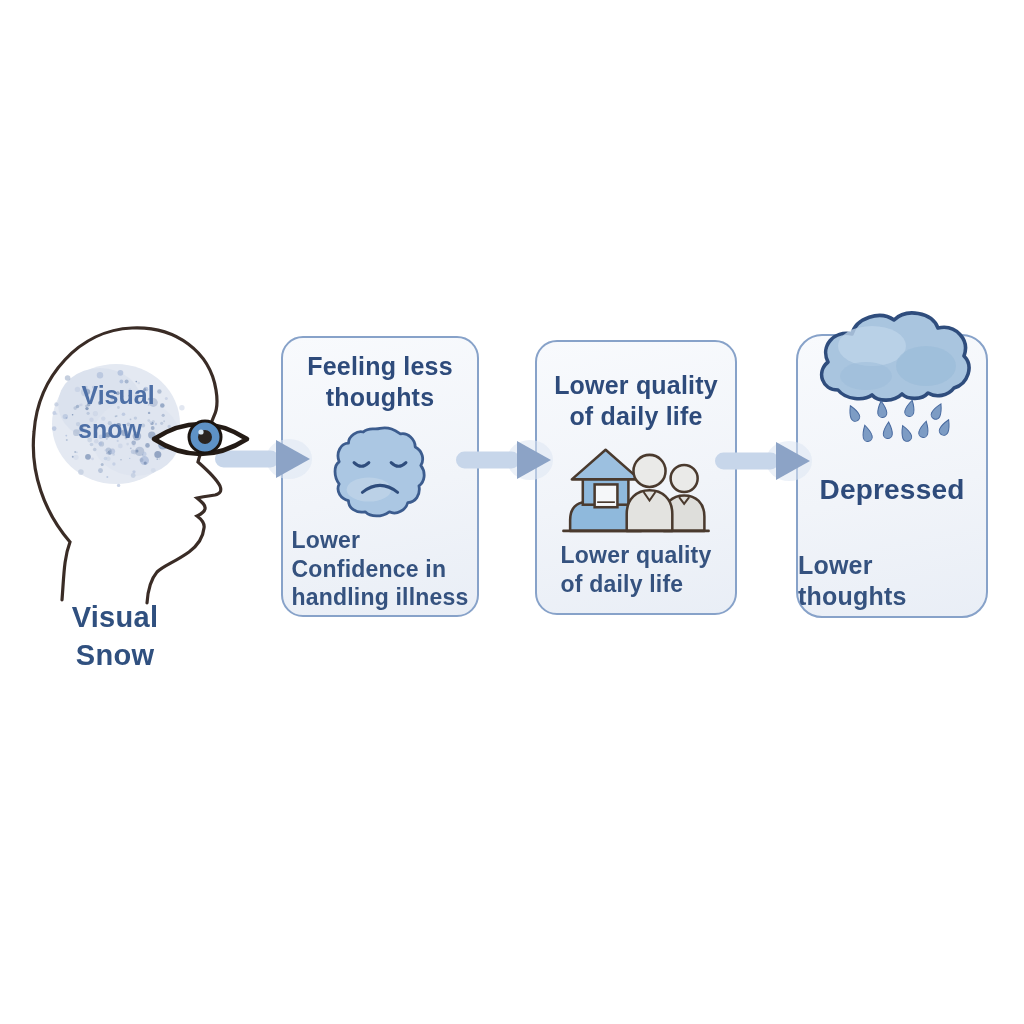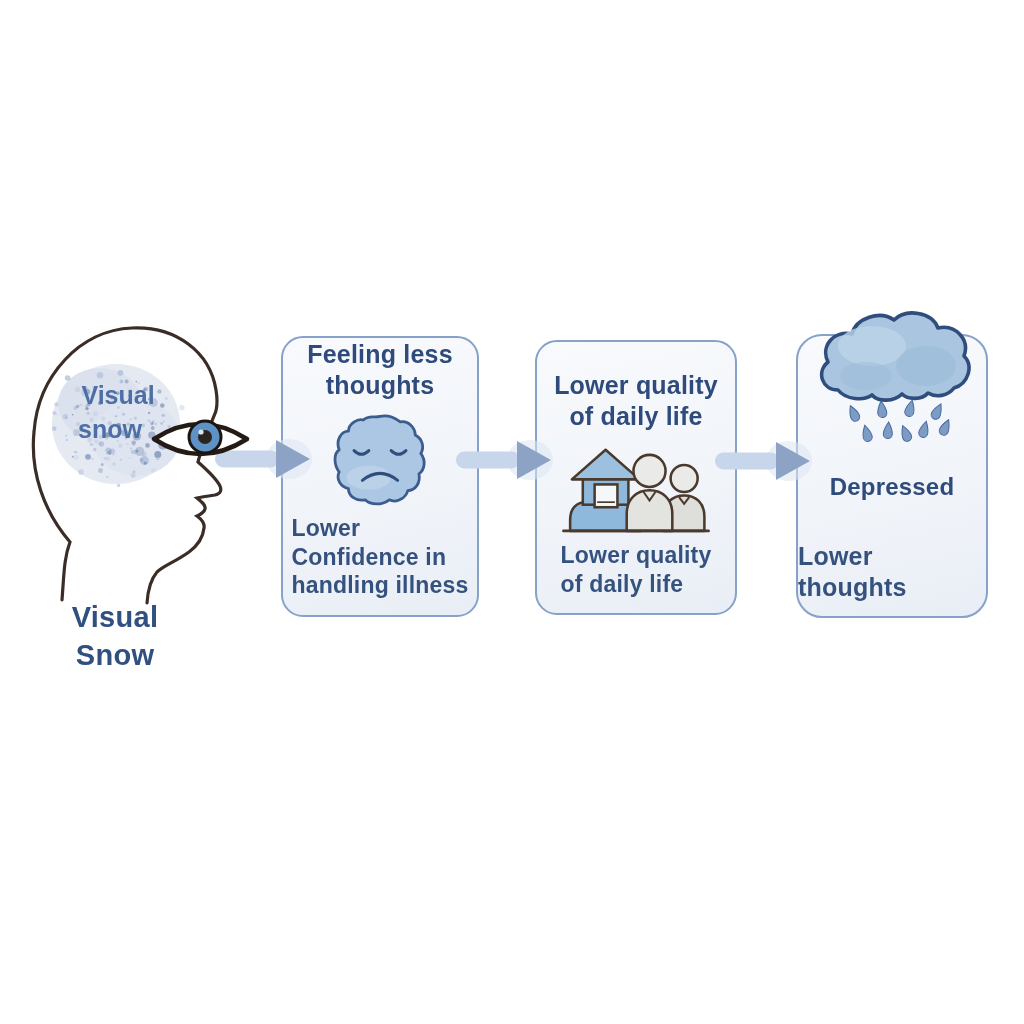--- a/index.html
+++ b/index.html
@@ -20,40 +20,40 @@
   .caption span{display:block;}
 
   
   .flow-box{
     position:absolute;box-sizing:border-box;
     border:2px solid #87a2c9;border-radius:22px;
     background:linear-gradient(168deg,#f8fafd 0%,#f1f4f9 55%,#e9eef6 100%);
     display:flex;flex-direction:column;align-items:center;
     z-index:2;
   }
-  .box-1{left:281px;top:336px;width:198px;height:281px;padding-top:1px;}
+  .box-1{left:281px;top:336px;width:198px;height:281px;padding-top:13px;}
   .box-2{left:535px;top:340px;width:202px;height:275px;padding-top:28px;}
   .box-3{left:796px;top:334px;width:192px;height:284px;border-radius:26px;}
   .box-title{
     font-weight:bold;font-size:25px;line-height:1.24;text-align:center;
     color:#2e4b7b;letter-spacing:.2px;
   }
   .box-title span{display:block;}
   .box-body{
     font-weight:bold;font-size:23px;line-height:1.24;text-align:left;
     color:#35527f;letter-spacing:.2px;
   }
   .box-body span{display:block;}
   .box-1 .icon-wrap{margin-top:7px;}
   .box-1 .box-body{margin-top:9px;}
   .box-2 .icon-wrap{margin-top:10px;}
   .box-2 .box-body{margin-top:14px;}
   .box-3{position:absolute;}
   .box-3 .heading{
-    margin-top:136px;font-weight:bold;font-size:24px;line-height:1.28;
+    margin-top:136px;font-weight:bold;font-size:28px;line-height:1.28;
     text-align:center;color:#2e4b7b;letter-spacing:.2px;
   }
   .box-3 .heading span{display:block;}
   .box-3 .box-body{margin-top:14px;font-size:25px;}
   .cloud-svg{position:absolute;left:16px;top:-26px;width:160px;height:152px;}
 
   
   .flow-arrow{position:absolute;width:100px;height:44px;z-index:4;}
   .arrow-1{left:213px;top:437px;}
   .arrow-2{left:454px;top:438px;}

